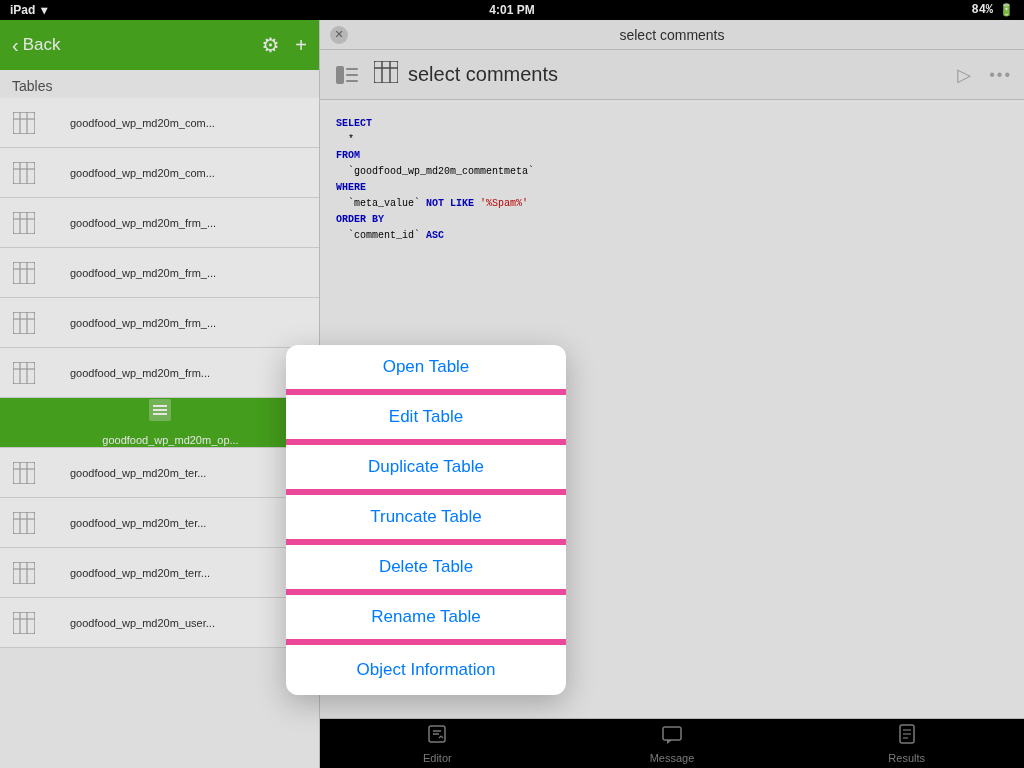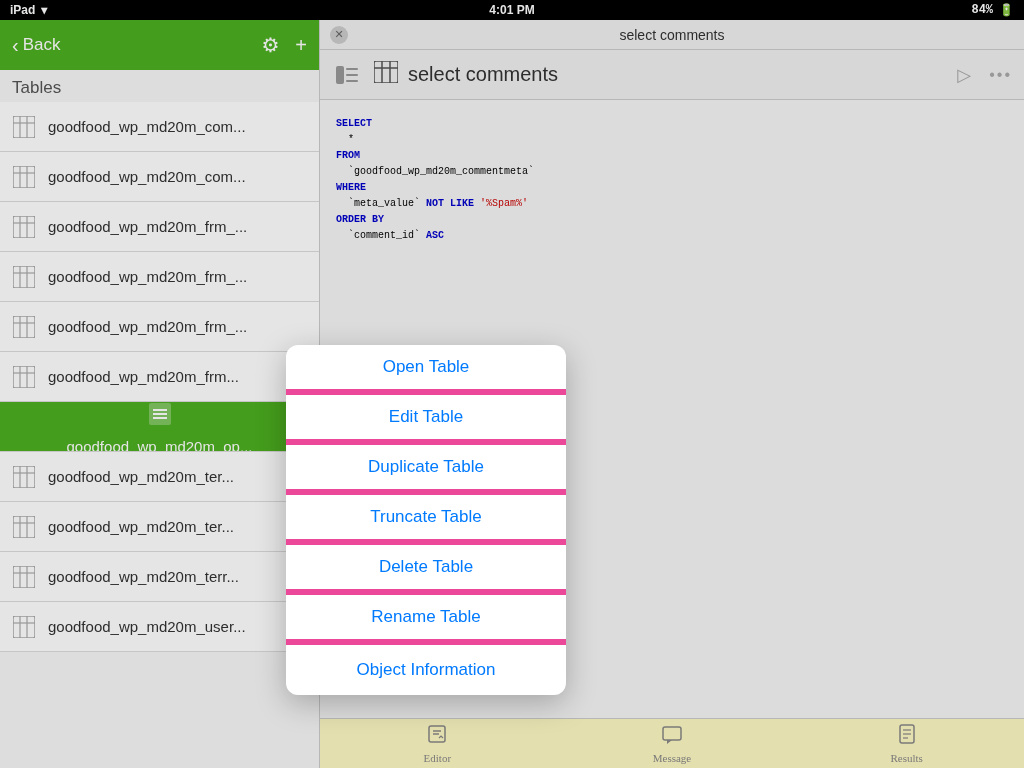--- a/index.html
+++ b/index.html
@@ -71,21 +71,21 @@
     }
 
     .sidebar-icon {
       color: #fff;
       font-size: 20px;
       cursor: pointer;
     }
 
     .sidebar-section-label {
       padding: 8px 12px 4px 12px;
-      font-size: 17px;
+      font-size: 14px;
       color: #555;
       font-weight: 500;
       background: #f7f7f7;
     }
 
     .table-list {
       flex: 1;
       overflow-y: auto;
     }
 
@@ -117,26 +117,27 @@
       align-items: center;
       justify-content: center;
     }
 
     .table-icon svg {
       width: 22px;
       height: 22px;
     }
 
     .table-name {
-      font-size: 15px;
+      font-size: 11px;
       color: #333;
       white-space: nowrap;
       overflow: hidden;
       text-overflow: ellipsis;
       flex: 1;
+      margin-left: 22px;
     }
 
     
     .main-area {
       flex: 1;
       display: flex;
       flex-direction: column;
       background: #f5f5f5;
     }
 
@@ -239,26 +240,25 @@
       overflow-y: auto;
     }
 
     .code-line { display: block; }
     .kw { color: #0000cc; font-weight: bold; }
     .str { color: #cc0000; }
 
     
     .bottom-tabbar {
       height: 50px;
-      background: #fef9c3;
+      background: #000000;
       border-top: 1px solid #ccc;
       display: flex;
       align-items: center;
       justify-content: flex-start;
-      font-family: Liberation Serif, serif;
     }
 
     .tab-item {
       display: flex;
       flex-direction: column;
       align-items: center;
       justify-content: center;
       gap: 2px;
       color: #888;
       font-size: 11px;

